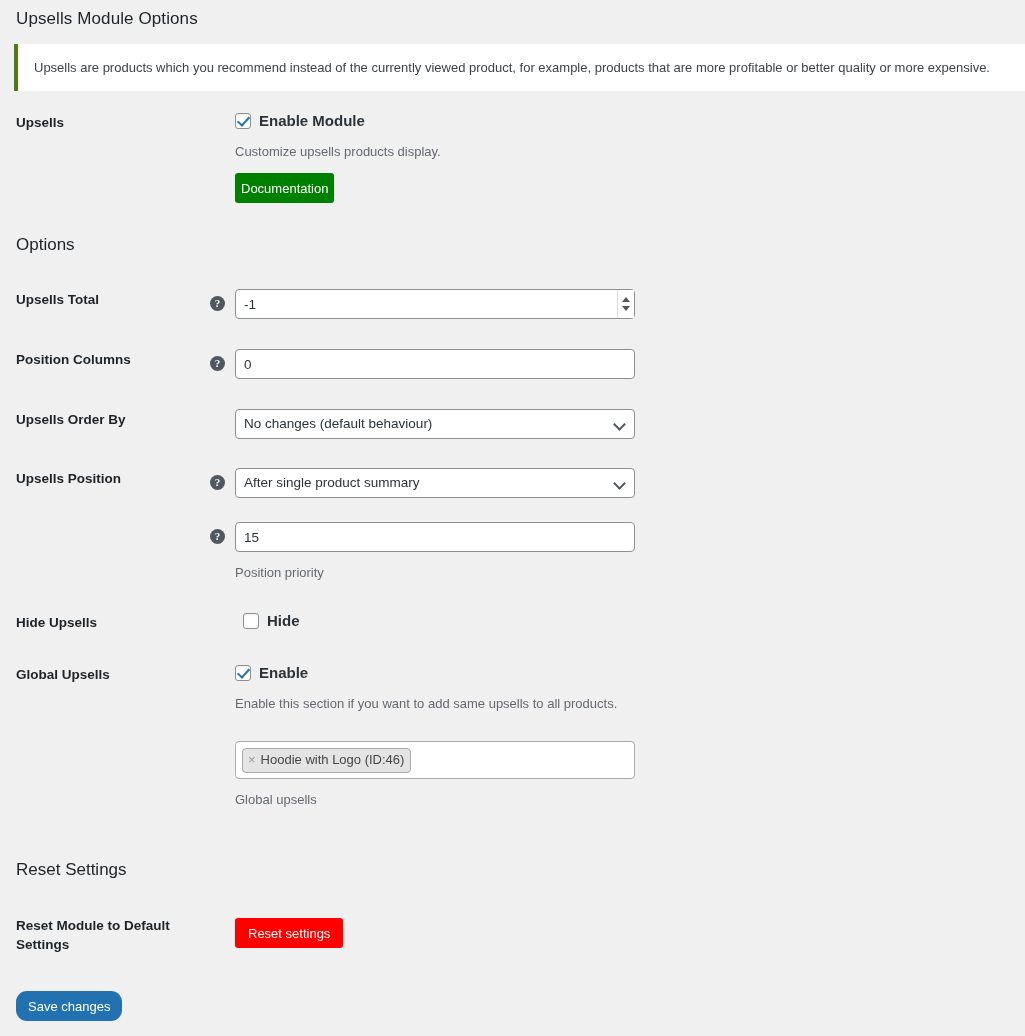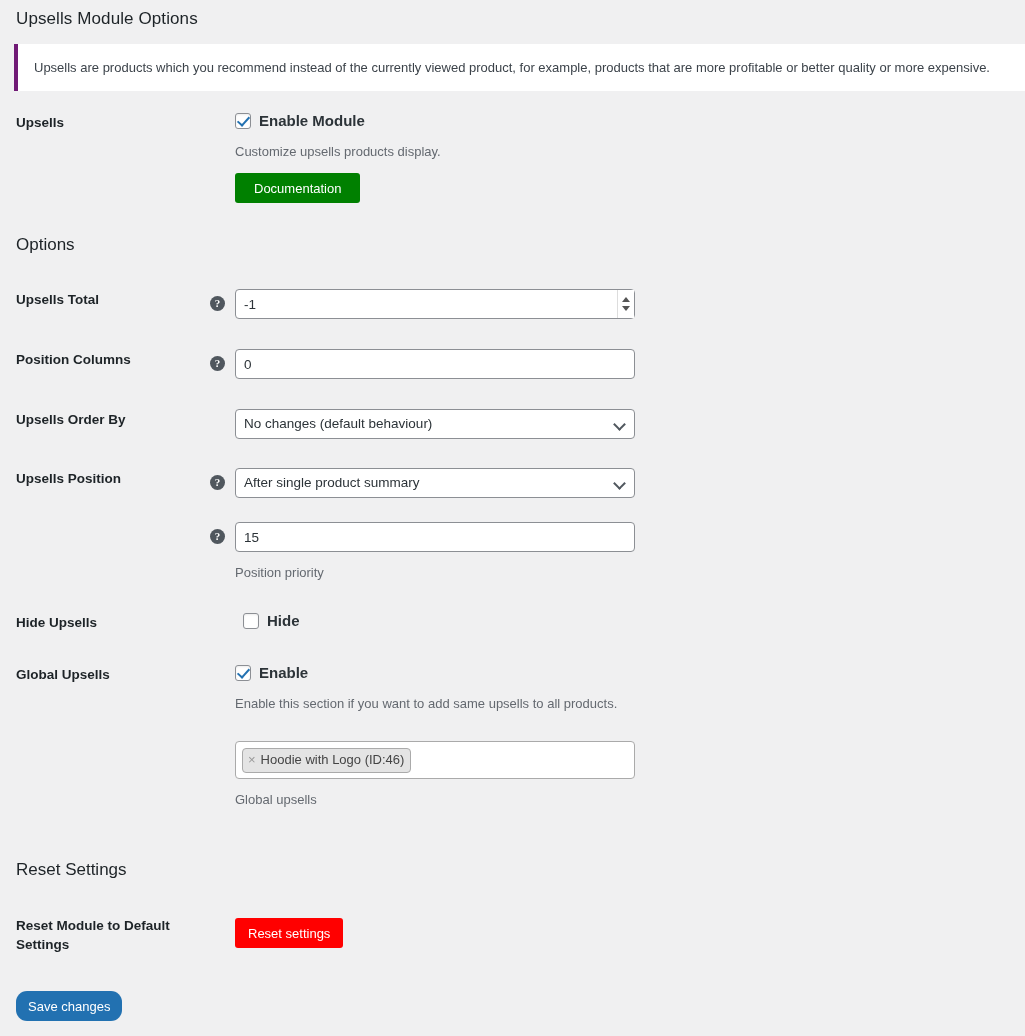--- a/index.html
+++ b/index.html
@@ -35,21 +35,21 @@
   }
 
   
   .notice {
     position: absolute;
     left: 14px;
     top: 44px;
     width: 1011px;
     height: 47px;
     background: #ffffff;
-    border-left: 4px solid #701a75;
+    border-left: 4px solid #4d7c0f;
     display: flex;
     align-items: center;
     padding-left: 16px;
     padding-right: 12px;
   }
   .notice-text {
     font-size: 13px;
     line-height: 18px;
     color: #3c434a;
   }
@@ -141,21 +141,21 @@
     border: none;
     border-radius: 3px;
     cursor: pointer;
     color: #fff;
     text-decoration: none;
     white-space: nowrap;
   }
   .btn-doc {
     background: #008000;
     height: 30px;
-    padding: 0 19px;
+    padding: 0 6px;
   }
   .btn-reset {
     background: #ff0000;
     height: 30px;
     padding: 0 13px;
   }
   .btn-save {
     background: #2271b1;
     height: 30px;
     padding: 0 12px;

